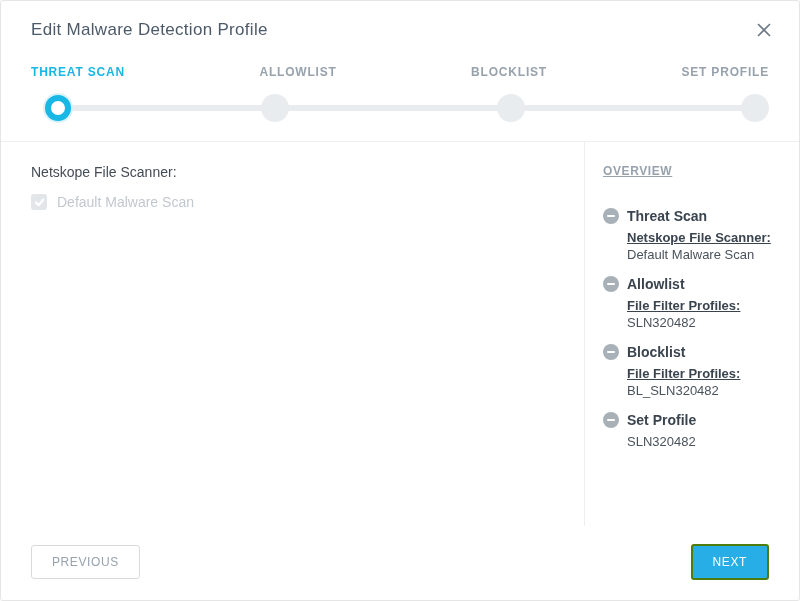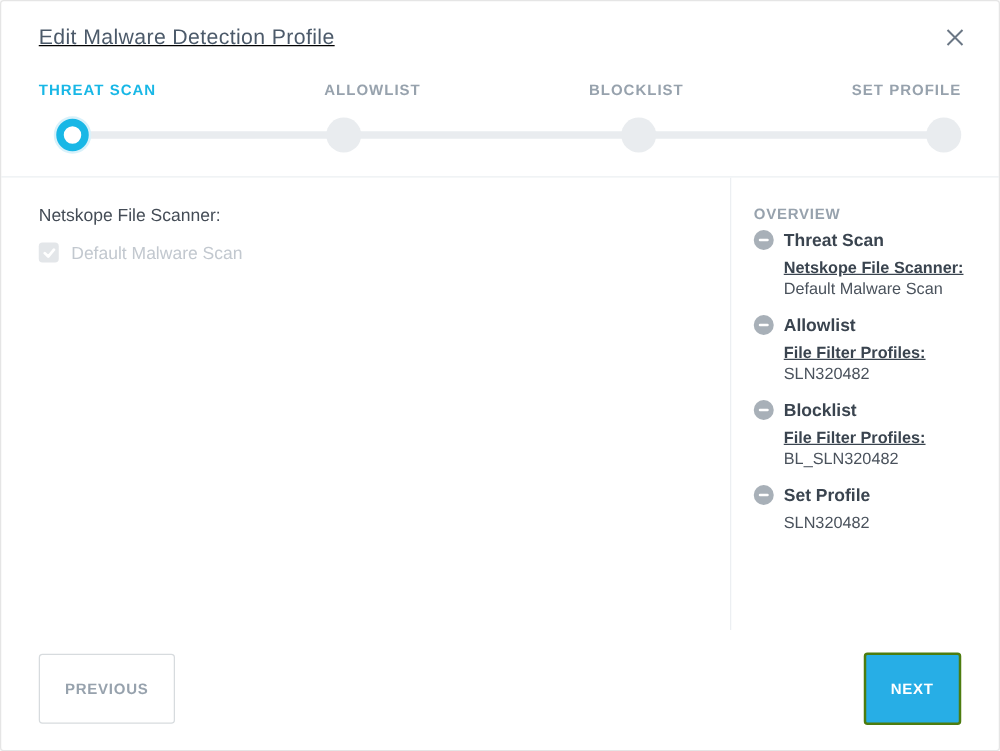--- a/index.html
+++ b/index.html
@@ -19,21 +19,20 @@
     display: flex;
     flex-direction: column;
     position: relative;
   }
   
   .modal-header {
     padding: 18px 24px 14px 30px;
     display: flex;
     justify-content: space-between;
     align-items: center;
-    text-decoration: underline;
   }
   .modal-title {
     font-size: 17px;
     font-weight: 400;
     color: #4c5a6a;
     letter-spacing: .3px;
   }
   .close-btn {
     width: 22px; height: 22px;
     cursor: pointer;
@@ -133,21 +132,22 @@
     width: 215px;
     border-left: 1px solid #eceff2;
     padding: 22px 20px 20px 18px;
     overflow-y: auto;
   }
   .ov-title {
     font-size: 12px;
     font-weight: 700;
     letter-spacing: .6px;
     color: #97a2ad;
-    margin-bottom: 6px;
+    margin-bottom: 30px;
+    text-decoration: underline;
   }
   .ov-item { margin-bottom: 14px; }
   .ov-head {
     display: flex; align-items: center; gap: 8px;
     font-size: 14px; font-weight: 700; color: #3a444f;
     cursor: pointer;
   }
   .minus-ico {
     width: 16px; height: 16px; min-width:16px;
     border-radius: 50%;
@@ -177,23 +177,23 @@
 
   
   .modal-footer {
     display: flex;
     justify-content: space-between;
     align-items: center;
     padding: 18px 30px 20px 30px;
   }
   .btn {
     font-size: 12px;
-    font-weight: 700;
+    font-weight: 400;
     letter-spacing: .6px;
-    padding: 20px 20px;
+    padding: 9px 20px;
     border-radius: 3px;
     cursor: pointer;
     border: 1px solid transparent;
   }
   .btn-prev {
     background: #fff;
     border: 1px solid #d7dbde;
     color: #97a2ad;
   }
   .btn-next {

